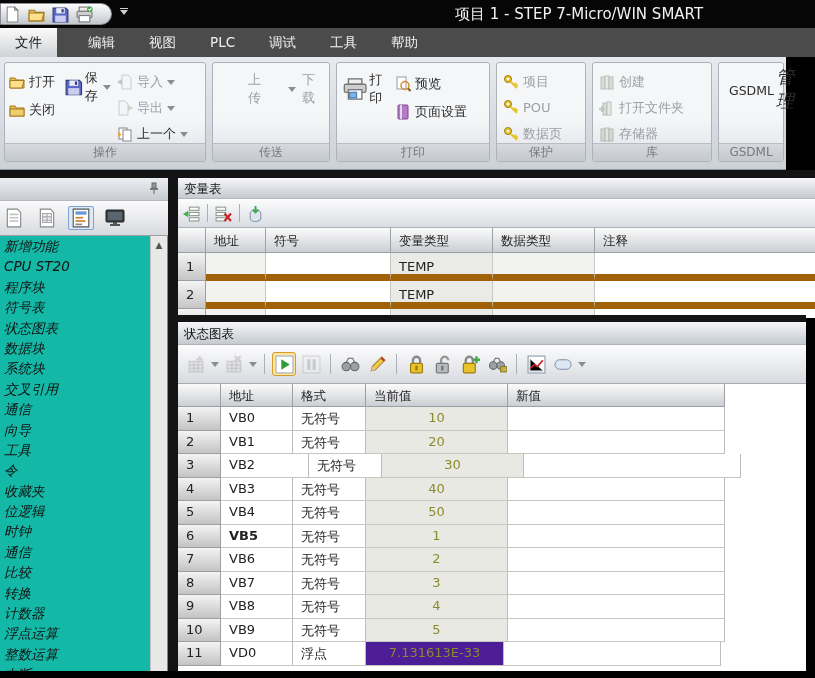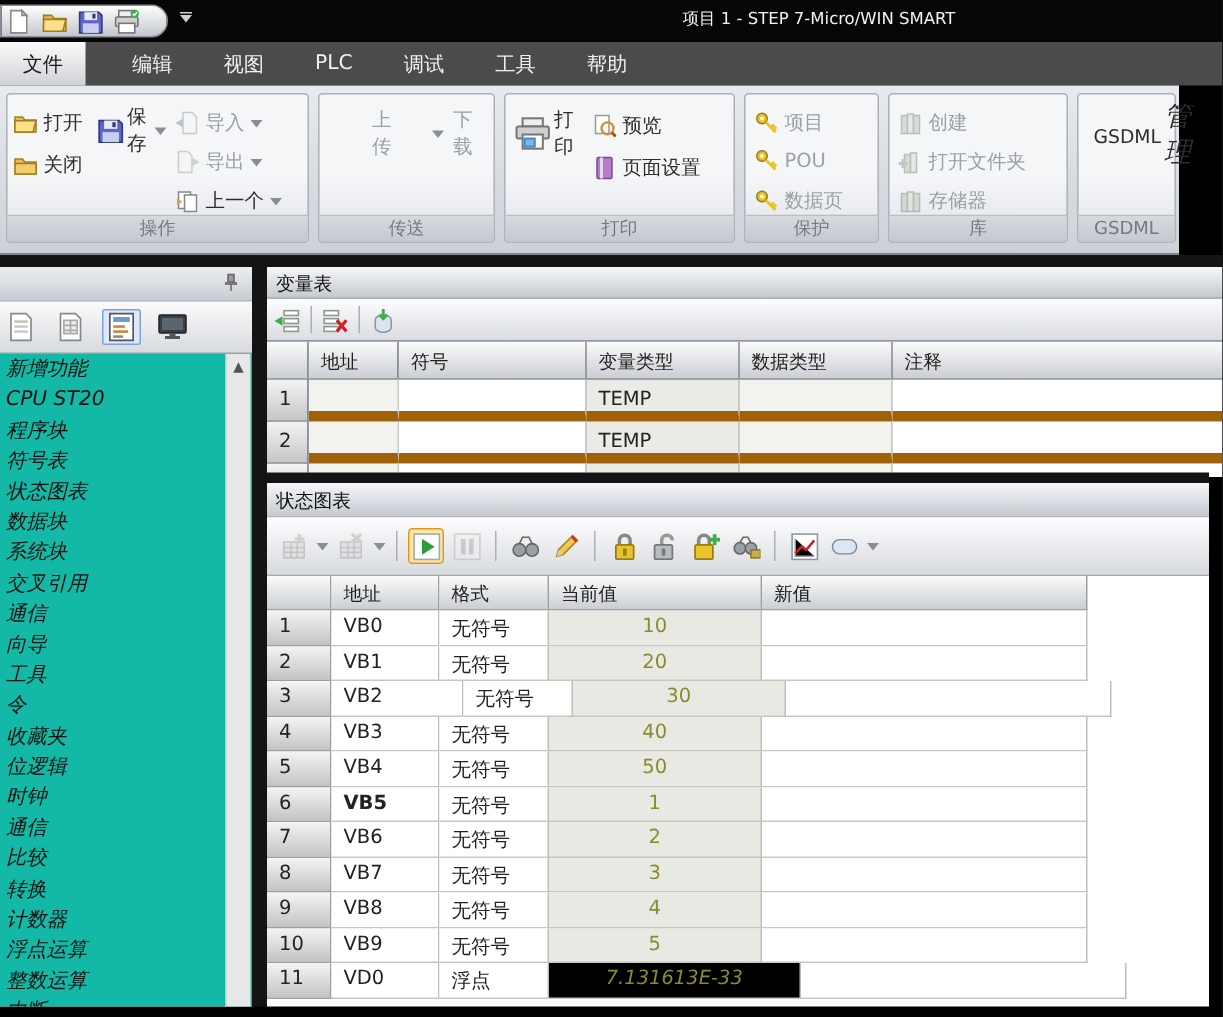--- a/index.html
+++ b/index.html
@@ -10,21 +10,21 @@
   .dis{opacity:.45;filter:grayscale(70%);}
   .caret{display:inline-block;width:0;height:0;border-left:4px solid transparent;border-right:4px solid transparent;border-top:5px solid #8a8e94;}
   
   #titlebar{position:absolute;left:0;top:0;width:100%;height:28px;background:#060606;}
   #qa-pill{position:absolute;left:0;top:3px;width:112px;height:22px;border-radius:0 12px 12px 0;
            background:linear-gradient(#fdfdfd,#c3c7cd);display:flex;align-items:center;gap:7px;padding-left:3px;box-sizing:border-box;border:1px solid #8a8e94;}
   #qa-pill .ic{width:17px;height:17px;}
   #qa-more{position:absolute;left:120px;top:8px;display:flex;flex-direction:column;align-items:center;gap:1px;}
   #qa-more .bar{width:8px;height:1px;background:#cfcfcf;}
   #qa-more .caret{border-top-color:#cfcfcf;}
-  #win-title{position:absolute;left:455px;top:5px;color:#f2f2f2;font-size:11px;white-space:nowrap;}
+  #win-title{position:absolute;left:455px;top:5px;color:#f2f2f2;font-size:15px;white-space:nowrap;}
   
   #menubar{position:absolute;left:0;top:28px;width:100%;height:29px;background:#4b4b4b;display:flex;align-items:stretch;}
   .mitem{padding:6px 17px 0 17px;color:#f0f0f0;font-size:13.5px;cursor:default;}
   .mitem.active{background:linear-gradient(#fbfbfb,#cfd2d6);color:#1a1a1a;padding:6px 15px 0 15px;margin-right:14px;}
   
   #ribbon{position:absolute;left:0;top:57px;width:786px;height:112px;background:linear-gradient(#e7eaee,#ccd1d8);border-bottom:1px solid #8f959c;}
   .rgroup{position:absolute;top:5px;height:100px;border:1px solid #aeb3b9;border-radius:3px;background:linear-gradient(#f5f6f8 55%,#e0e3e8);box-sizing:border-box;}
   .glabel{position:absolute;left:0;right:0;bottom:0;height:17px;line-height:17px;text-align:center;font-size:12px;color:#75797f;
           background:linear-gradient(#d6dade,#c5c9d0);border-top:1px solid #b9bdc3;border-radius:0 0 2px 2px;}
   .sbtn{position:absolute;display:flex;align-items:center;gap:4px;font-size:13px;color:#2d2d2d;white-space:nowrap;}
@@ -600,19 +600,19 @@
           <div class="sc snum" style="width: 43px;">10</div>
           <div class="sc" style="width: 72px;">VB9</div>
           <div class="sc" style="width: 73px;">无符号</div>
           <div class="sc scur" style="width: 142px; background: rgb(233, 233, 228); color: rgb(138, 138, 46);">5</div>
           <div class="sc" style="width: 217px;"></div>
         </div>
         <div class="srow">
           <div class="sc snum" style="width: 43px;">11</div>
           <div class="sc" style="width: 72px;">VD0</div>
           <div class="sc" style="width: 73px;">浮点</div>
-          <div class="sc scur" style="width: 168px; background: #000000; color: rgb(138, 138, 46); font-style: italic;">7.131613E-33</div>
+          <div class="sc scur" style="width: 138px; background: #4c1d95; color: rgb(138, 138, 46);">7.131613E-33</div>
           <div class="sc" style="width: 217px;"></div>
         </div>
       </div>
   </div>
 
 </div>
 
 </body></html>

